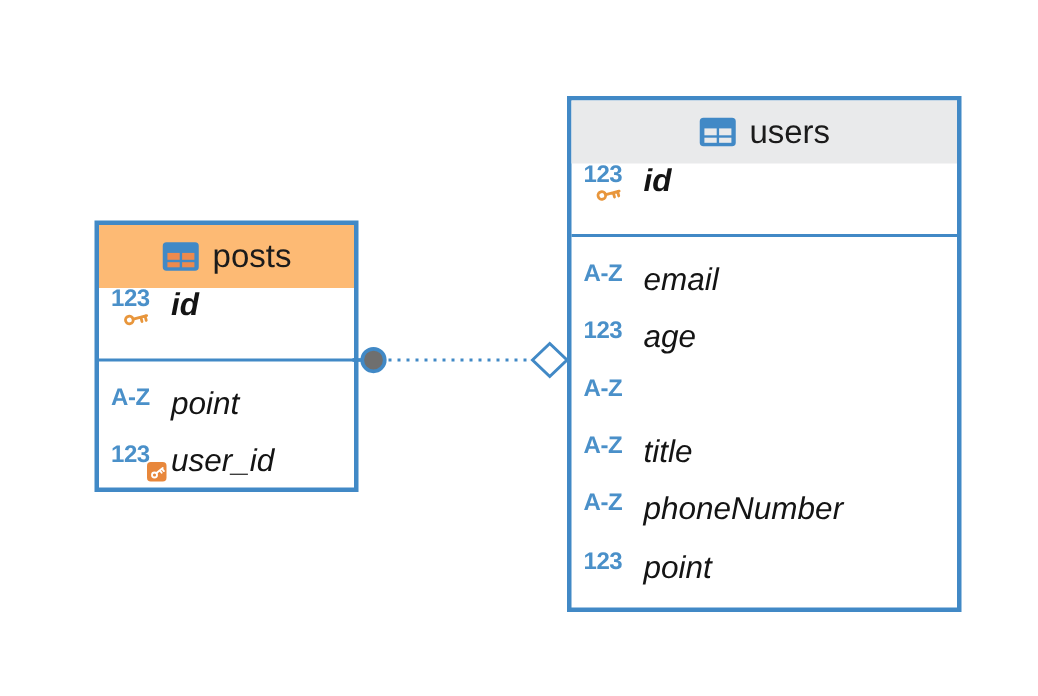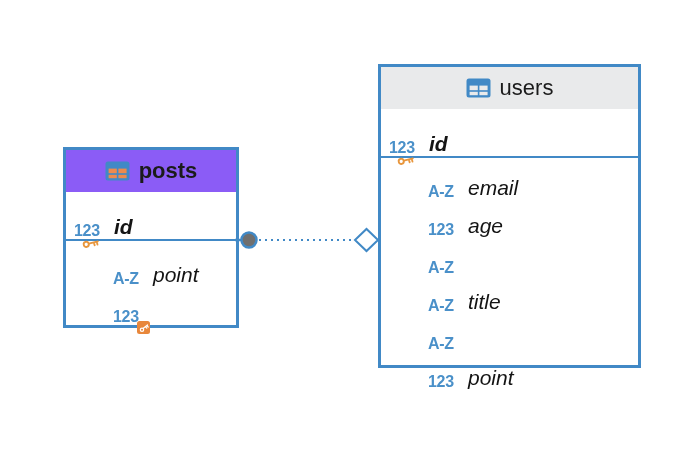--- a/index.html
+++ b/index.html
@@ -7,32 +7,32 @@
     width:692px;height:464px;position:relative;overflow:hidden;
     background:#ffffff;
     font-family:"Liberation Sans","DejaVu Sans",sans-serif;
   }
   .entity{
     position:absolute;box-sizing:border-box;background:#fff;
     border:3px solid var(--stroke-blue,#4189C6);
     display:flex;flex-direction:column;
   }
   #posts-table{left:63px;top:147px;width:176px;height:181px;}
-  #users-table{left:378px;top:64px;width:263px;height:304px;}
+  #users-table{left:378px;top:64px;width:263px;height:344px;}
   .thead{
     flex:0 0 42px;display:flex;align-items:center;justify-content:center;
     gap:9px;font-size:22px;color:#1b1b1b;
   }
   .tbl-icon{width:25px;height:20px;display:block;}
   .tbl-icon .frame{fill:var(--stroke-blue,#4189C6);}
   .tbl-icon .hole{fill:var(--hole-color,#ffffff);}
   .pk-row{border-bottom:2px solid var(--stroke-blue,#4189C6);}
-  .rows-group{flex:1 1 auto;display:flex;flex-direction:column;padding-top:4px;margin-left:39px;}
+  .rows-group{flex:1 1 auto;display:flex;flex-direction:column;padding-top:17px;}
   .row{
-    display:flex;align-items:flex-end;gap:9px;padding-left:8px;
+    display:flex;align-items:flex-start;gap:9px;padding-left:8px;
     flex:1 1 auto;min-height:38px;
   }
   .row.pk-row{flex:0 0 47px;padding-left:8px;}
   .type{
     position:relative;flex:0 0 auto;min-width:31px;
     color:var(--type-blue,#4A90C9);font-size:16px;font-weight:600;
     letter-spacing:-0.3px;line-height:1;
   }
   .colname{font-size:21px;color:#141414;white-space:nowrap;font-style:italic;}
   .pk-row .colname{font-weight:700;}
@@ -46,21 +46,21 @@
     background:var(--fk-orange,#E8873B);border-radius:2.5px;
     display:flex;align-items:center;justify-content:center;
   }
   .fk-icon svg{width:10px;height:10px;display:block;}
   #relationship{position:absolute;left:232px;top:224px;width:152px;height:32px;}
 </style>
 </head>
 <body>
 
 <div class="entity" id="posts-table">
-  <div class="thead" style="background-color: #8b5cf6; font-weight: bold; --hole-color: #ED8A4E;">
+  <div class="thead" style="background-color: #fdba74; --hole-color: #ED8A4E;">
     <svg class="tbl-icon" viewBox="0 0 25 20">
       <rect class="frame" x="0.5" y="0.5" width="24" height="19" rx="2.5"></rect>
       <rect class="hole" x="3.6" y="7.6" width="8.2" height="4.6"></rect>
       <rect class="hole" x="13.4" y="7.6" width="8.2" height="4.6"></rect>
       <rect class="hole" x="3.6" y="13.8" width="8.2" height="3.4"></rect>
       <rect class="hole" x="13.4" y="13.8" width="8.2" height="3.4"></rect>
     </svg>
     <span>posts</span>
   </div>
   <div class="row pk-row">
@@ -83,20 +83,21 @@
     <div class="row">
       <span class="type">
         <span>123</span>
         <span class="fk-icon">
           <svg viewBox="0 0 12 12">
             <circle cx="3.6" cy="8" r="2" fill="none" stroke="#fff" stroke-width="1.5"></circle>
             <path d="M5.2 6.4 L10.2 2.4 M7.8 4.3 l1.5 1.9 M9.6 3 l1.5 1.9" fill="none" stroke="#fff" stroke-width="1.5" stroke-linecap="round"></path>
           </svg>
         </span>
       </span>
+      <span class="colname">user_id</span>
     </div>
   </div>
 </div>
 
 <div class="entity" id="users-table">
   <div class="thead" style="background-color: rgb(233, 234, 235); --hole-color: #E9EAEB;">
     <svg class="tbl-icon" viewBox="0 0 25 20">
       <rect class="frame" x="0.5" y="0.5" width="24" height="19" rx="2.5"></rect>
       <rect class="hole" x="3.6" y="7.6" width="8.2" height="4.6"></rect>
       <rect class="hole" x="13.4" y="7.6" width="8.2" height="4.6"></rect>
@@ -126,20 +127,21 @@
     </div>
     <div class="row">
       <span class="type"><span>A-Z</span></span>
     </div>
     <div class="row">
       <span class="type"><span>A-Z</span></span>
       <span class="colname">title</span>
     </div>
     <div class="row">
       <span class="type"><span>A-Z</span></span>
+      <span class="colname">phoneNumber</span>
     </div>
     <div class="row">
       <span class="type"><span>123</span></span>
       <span class="colname">point</span>
     </div>
   </div>
 </div>
 
 <svg id="relationship" viewBox="0 0 152 32">
   <line x1="3" y1="16" x2="16" y2="16" stroke="var(--stroke-blue,#4189C6)" stroke-width="2.5"></line>

